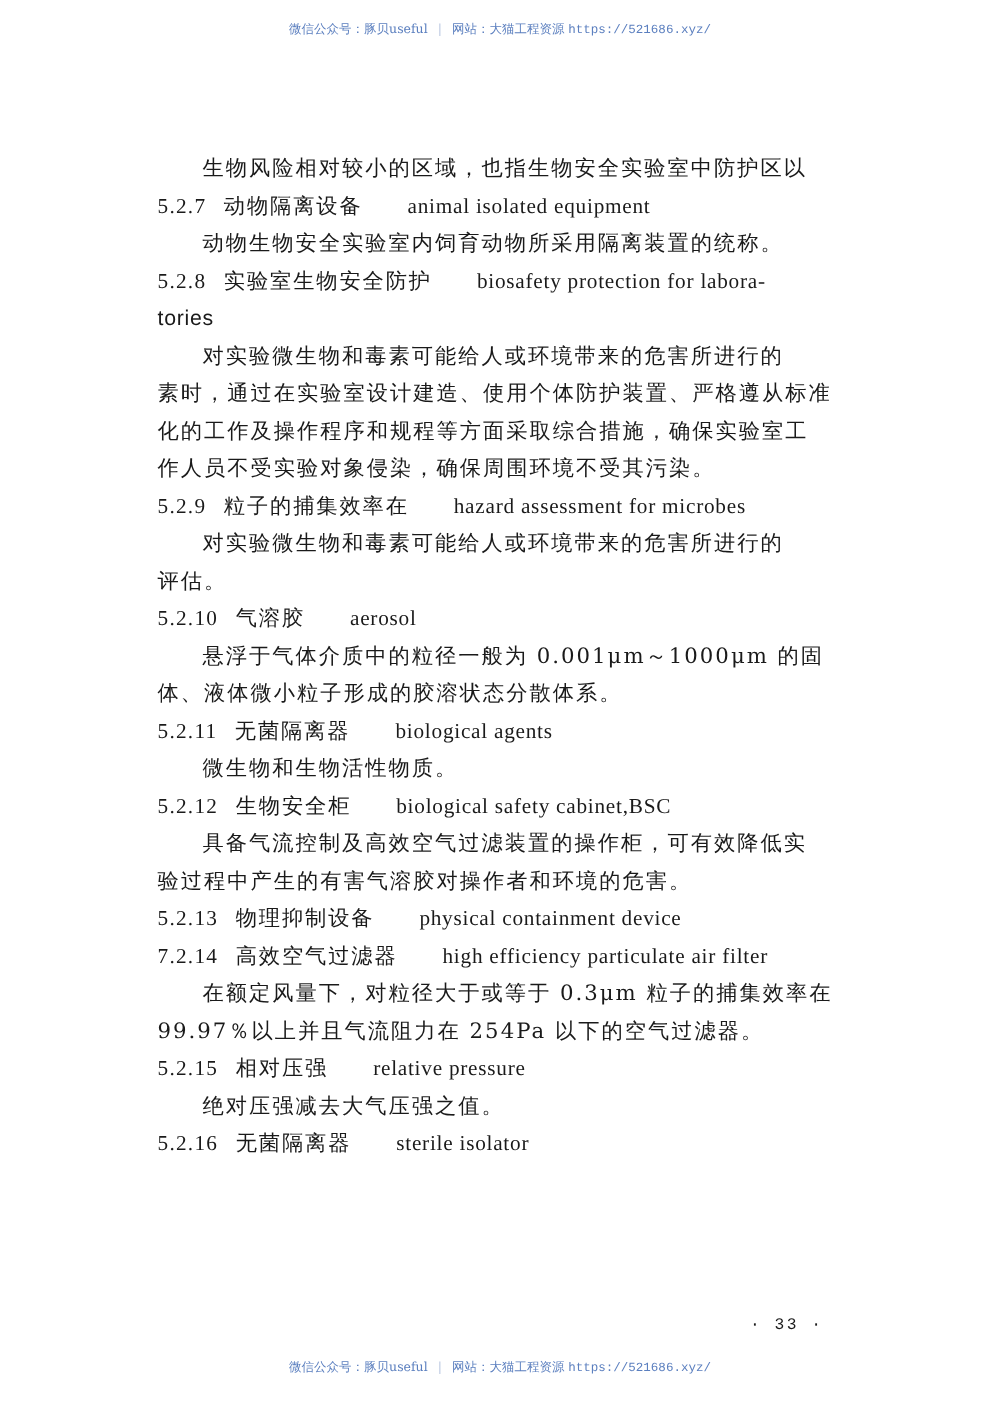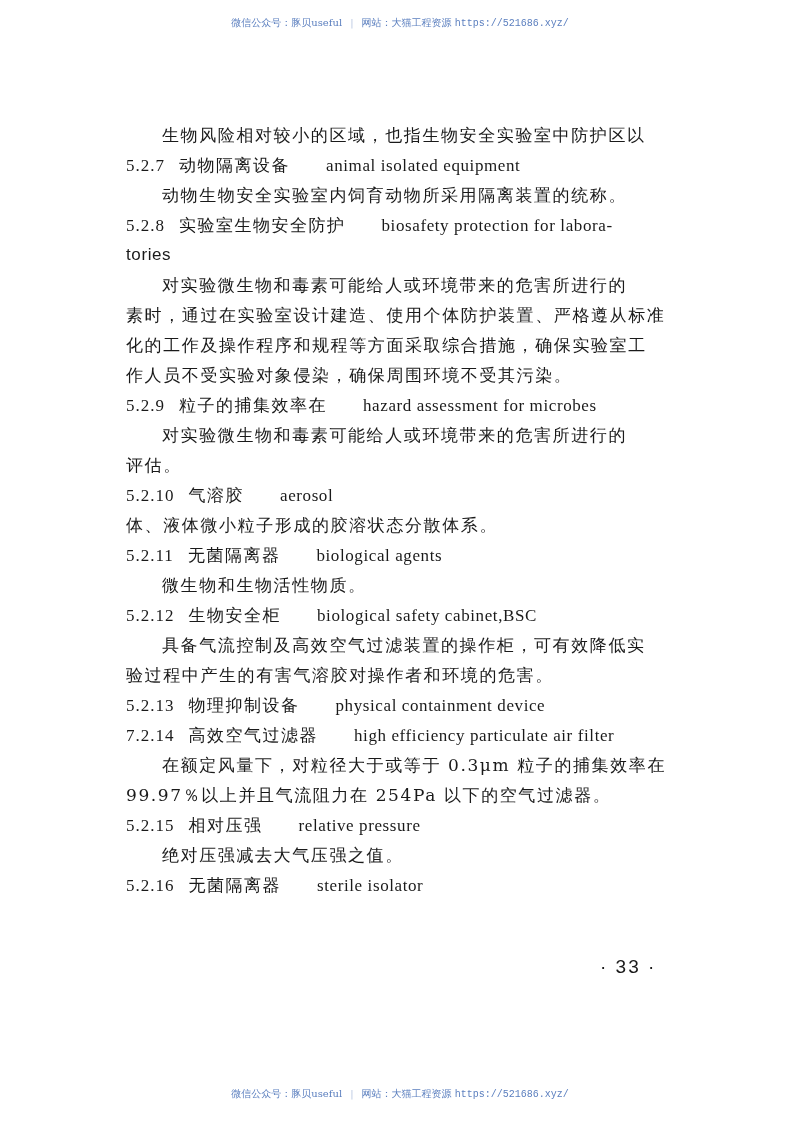--- a/index.html
+++ b/index.html
@@ -28,22 +28,22 @@
     font-family: "Liberation Serif", "DejaVu Serif", serif; font-weight: normal;
     display: inline-block; letter-spacing: 1px;
   }
   .term .zh { display: inline-block; margin-left: 14px; letter-spacing: 1.5px; }
   .term .en {
     font-family: "Liberation Serif", "DejaVu Serif", serif;
     display: inline-block; margin-left: 36px; letter-spacing: 0.6px; font-size: 17px;
   }
   .latin { font-family: Liberation Sans, sans-serif; letter-spacing: 0.6px; }
   .page-number {
-    position: absolute; left: 600px; top: 956px; font-size: 19px;
-    font-family: Liberation Sans, sans-serif; letter-spacing: 2px;
+    position: absolute; left: 600px; top: 1052px; font-size: 13px;
+    font-family: Liberation Mono, monospace; letter-spacing: 2px;
   }
 </style>
 </head>
 <body>
 
 <div class="watermark wm-top">
   <span>微信公众号：豚贝useful</span><span class="sep">|</span><span>网站：大猫工程资源</span> <span class="url">https://521686.xyz/</span>
 </div>
 
 <div class="content">
@@ -65,20 +65,21 @@
 
   <div class="line term">
     <span class="num">5.2.9</span><span class="zh">粒子的捕集效率在</span><span class="en">hazard assessment for microbes</span>
   </div>
   <div class="line indent">对实验微生物和毒素可能给人或环境带来的危害所进行的</div>
   <div class="line">评估。</div>
 
   <div class="line term">
     <span class="num">5.2.10</span><span class="zh">气溶胶</span><span class="en">aerosol</span>
   </div>
+  <div class="line indent">悬浮于气体介质中的粒径一般为 0.001μm～1000μm 的固</div>
   <div class="line">体、液体微小粒子形成的胶溶状态分散体系。</div>
 
   <div class="line term">
     <span class="num">5.2.11</span><span class="zh">无菌隔离器</span><span class="en">biological agents</span>
   </div>
   <div class="line indent">微生物和生物活性物质。</div>
 
   <div class="line term">
     <span class="num">5.2.12</span><span class="zh">生物安全柜</span><span class="en">biological safety cabinet,BSC</span>
   </div>

